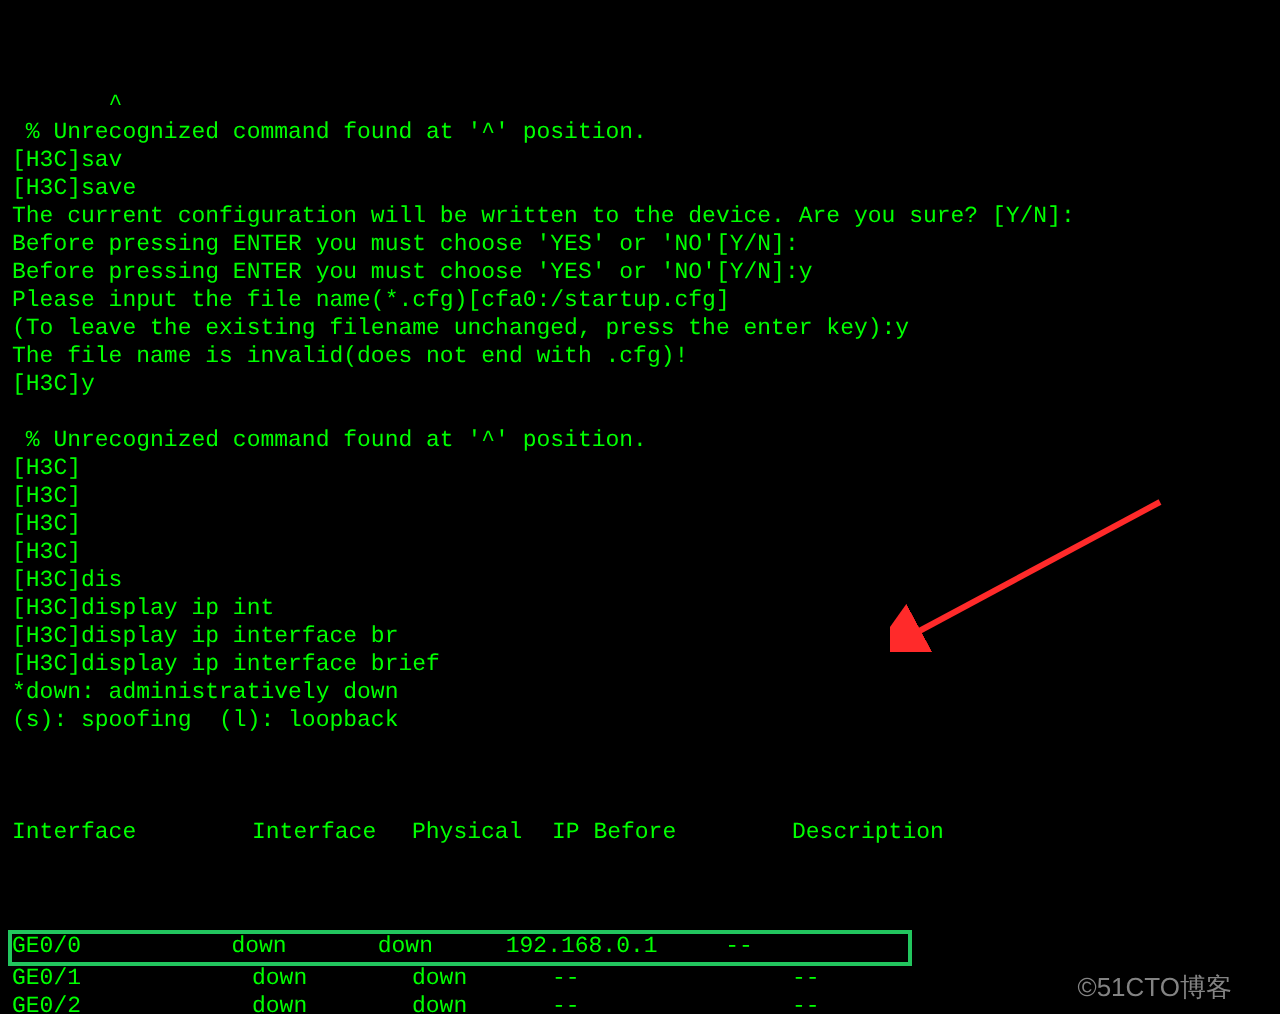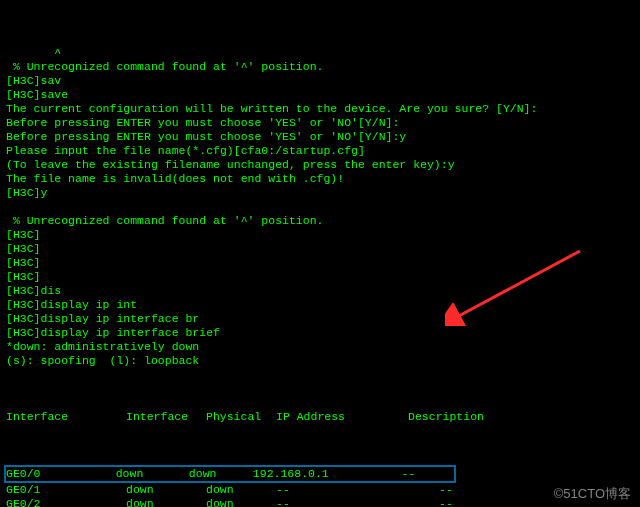--- a/index.html
+++ b/index.html
@@ -21,59 +21,59 @@
     position: relative;
   }
   .line { white-space: pre; }
   .row {
     display: flex;
   }
   .col-if   { width: 120px; }
   .col-phys { width: 80px; }
   .col-prot { width: 70px; }
   .col-ip   { width: 120px; }
-  .col-desc { width: 100px; text-align: center; }
+  .col-desc { width: 100px; }
   .highlight-row {
-    border: 2px solid #0369a1;
+    border: 2px solid #22c55e;
     margin-left: -2px;
     margin-top: -1px;
     padding-left: 0px;
     box-sizing: border-box;
     width: 452px;
   }
   .arrow {
     position: absolute;
     top: 246px;
     left: 445px;
     width: 140px;
     height: 80px;
     pointer-events: none;
   }
   .watermark {
     position: absolute;
-    right: 9px;
+    right: 24px;
     bottom: 6px;
     color: #9a9a9a;
     font-family: sans-serif;
     font-size: 13px;
     opacity: 0.85;
   }
 </style>
 </head>
 <body>
 
 <div class="terminal">
 
   <div id="pre-block"><div class="line">       ^</div><div class="line"> % Unrecognized command found at '^' position.</div><div class="line">[H3C]sav</div><div class="line">[H3C]save</div><div class="line">The current configuration will be written to the device. Are you sure? [Y/N]:</div><div class="line">Before pressing ENTER you must choose 'YES' or 'NO'[Y/N]:</div><div class="line">Before pressing ENTER you must choose 'YES' or 'NO'[Y/N]:y</div><div class="line">Please input the file name(*.cfg)[cfa0:/startup.cfg]</div><div class="line">(To leave the existing filename unchanged, press the enter key):y</div><div class="line">The file name is invalid(does not end with .cfg)!</div><div class="line">[H3C]y</div><div class="line">&nbsp;</div><div class="line"> % Unrecognized command found at '^' position.</div><div class="line">[H3C]</div><div class="line">[H3C]</div><div class="line">[H3C]</div><div class="line">[H3C]</div><div class="line">[H3C]dis</div><div class="line">[H3C]display ip int</div><div class="line">[H3C]display ip interface br</div><div class="line">[H3C]display ip interface brief</div><div class="line">*down: administratively down</div><div class="line">(s): spoofing  (l): loopback</div></div>
 
   <div class="row">
     <span class="col-if">Interface</span>
     <span class="col-phys">Interface</span>
     <span class="col-prot">Physical</span>
-    <span class="col-ip">IP Address</span>
+    <span class="col-ip">IP Before</span>
     <span class="col-desc">Description</span>
   </div>
 
   <div id="table-body"><div class="row highlight-row"><span class="col-if">GE0/0</span><span class="col-phys">down</span><span class="col-prot">down</span><span class="col-ip">192.168.0.1</span><span class="col-desc">--</span></div><div class="row"><span class="col-if">GE0/1</span><span class="col-phys">down</span><span class="col-prot">down</span><span class="col-ip">--</span><span class="col-desc">--</span></div><div class="row"><span class="col-if">GE0/2</span><span class="col-phys">down</span><span class="col-prot">down</span><span class="col-ip">--</span><span class="col-desc">--</span></div></div>
 
   
 
 </div>
 
 <svg class="arrow" viewBox="0 0 140 80">

